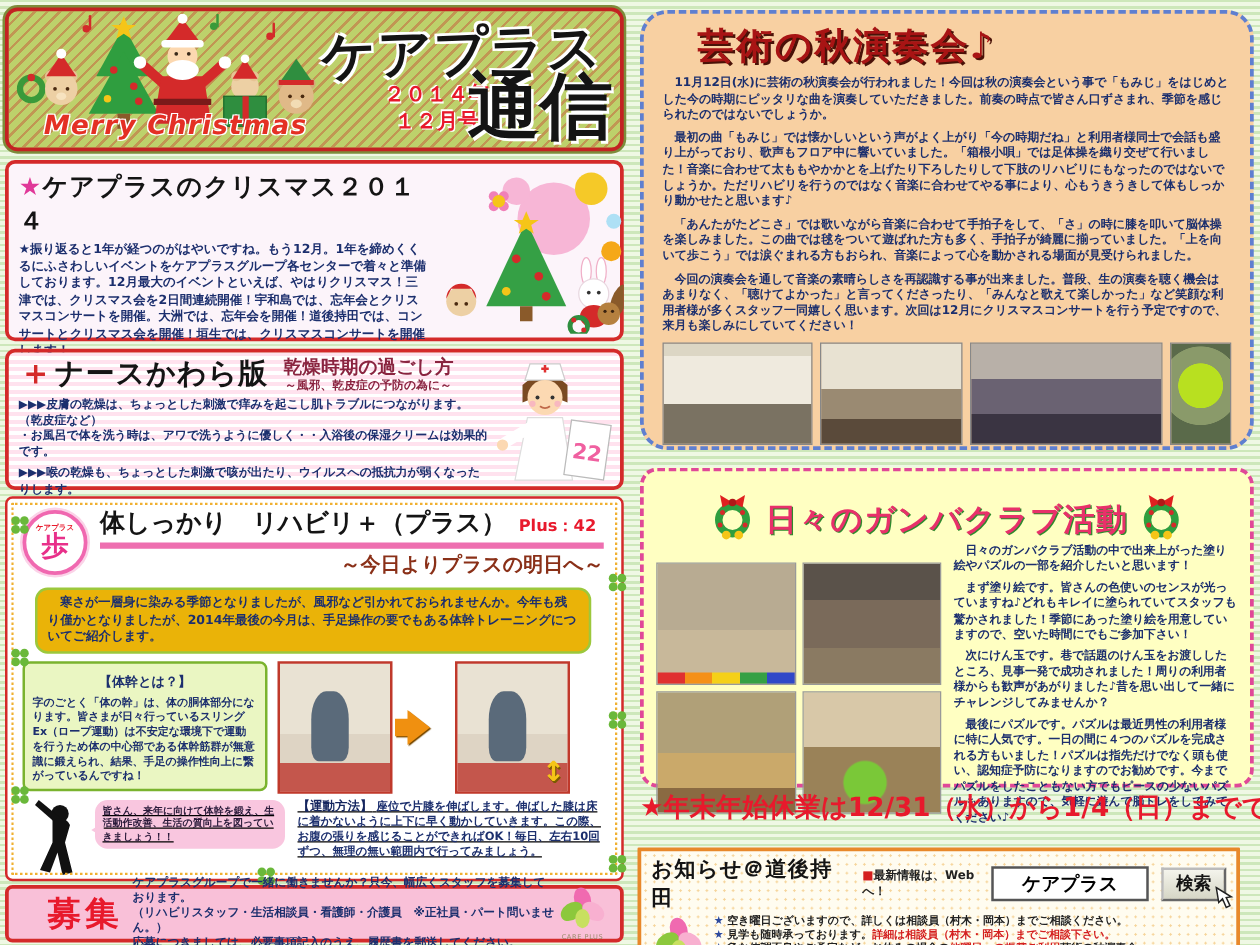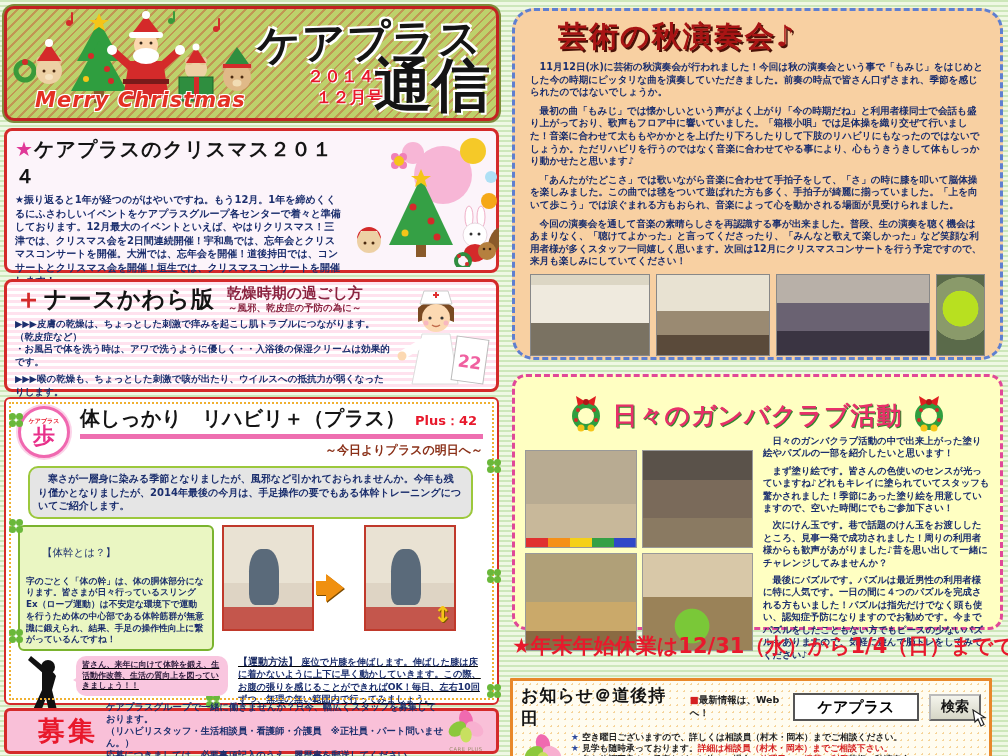--- a/index.html
+++ b/index.html
@@ -51,26 +51,26 @@
   .rehab-head{display:flex;align-items:center;}
   .rehab-logo{flex:0 0 52px;height:52px;border-radius:50%;border:3px solid #f068b0;background:#fff;box-sizing:border-box;
     display:flex;flex-direction:column;align-items:center;justify-content:center;box-shadow:0 0 0 2px #fbd3e8;}
   .rehab-logo .lt{font-size:6px;font-weight:900;color:#e8192c;line-height:7px;}
   .rehab-logo .lc{font-size:22px;font-weight:900;color:#e8308a;line-height:24px;}
   .rehab-titles{flex:1;margin-left:10px;}
   .rehab-t-row{display:flex;align-items:baseline;}
   .rehab-title{font-size:20px;font-weight:900;color:#141414;}
   .rehab-plus{margin-left:auto;margin-right:6px;font-size:13px;font-weight:900;color:#e8192c;}
   .pinkbar{height:5px;background:#ee6fb0;margin:2px 0 3px;}
-  .rehab-subtitle{text-align:right;font-size:12px;font-weight:900;color:#8a3018;}
-  .intro-box{margin:7px auto 6px;width:445px;background:#e5e5e5;border:2px solid #9cc83c;border-radius:10px;
+  .rehab-subtitle{text-align:right;font-size:16px;font-weight:900;color:#8a3018;}
+  .intro-box{margin:7px auto 6px;width:445px;background:#eab308;border:2px solid #9cc83c;border-radius:10px;
     padding:4px 8px;font-size:10px;font-weight:900;color:#1c2f6e;line-height:13.5px;box-sizing:border-box;}
   .mid-row{display:flex;align-items:flex-start;}
   .taikan-box{flex:0 0 196px;background:#eaf6c2;border:2px solid #7ab32e;border-radius:6px;padding:3px 6px;box-sizing:border-box;}
-  .taikan-box h4{margin:16px;text-align:left;font-size:10.5px;font-weight:400;color:#1c2f6e;}
+  .taikan-box h4{margin:5px;text-align:center;font-size:10.5px;font-weight:700;color:#1c2f6e;}
   .taikan-box p{margin:1px 0 0;font-size:8.8px;font-weight:900;color:#1c2f6e;line-height:11.8px;}
   .photo{border:2px solid #c0392b;box-sizing:border-box;}
   .rehab-photo{width:92px;height:106px;margin-left:8px;}
   .ph-sit{background:linear-gradient(180deg,#e9e2d3 0 55%,#ded4c4 55% 78%,#c4564c 78%);position:relative;}
   .ph-sit::after{content:"";position:absolute;left:28%;top:22%;width:34%;height:55%;background:#5a6a7a;border-radius:40% 40% 20% 20%;}
   .arrow-wrap{width:42px;align-self:center;display:flex;align-items:center;justify-content:center;}
   .arrow-right{width:0;height:0;border-top:14px solid transparent;border-bottom:14px solid transparent;border-left:18px solid #f09010;
     position:relative;filter:drop-shadow(1px 1px 0 #7a4a00);}
   .arrow-right::before{content:"";position:absolute;left:-28px;top:-7px;width:12px;height:14px;background:#f09010;}
   .updown{position:absolute;right:2px;bottom:2px;font-size:22px;font-weight:900;color:#f5c518;text-shadow:1px 1px 0 #7a5a00;}

